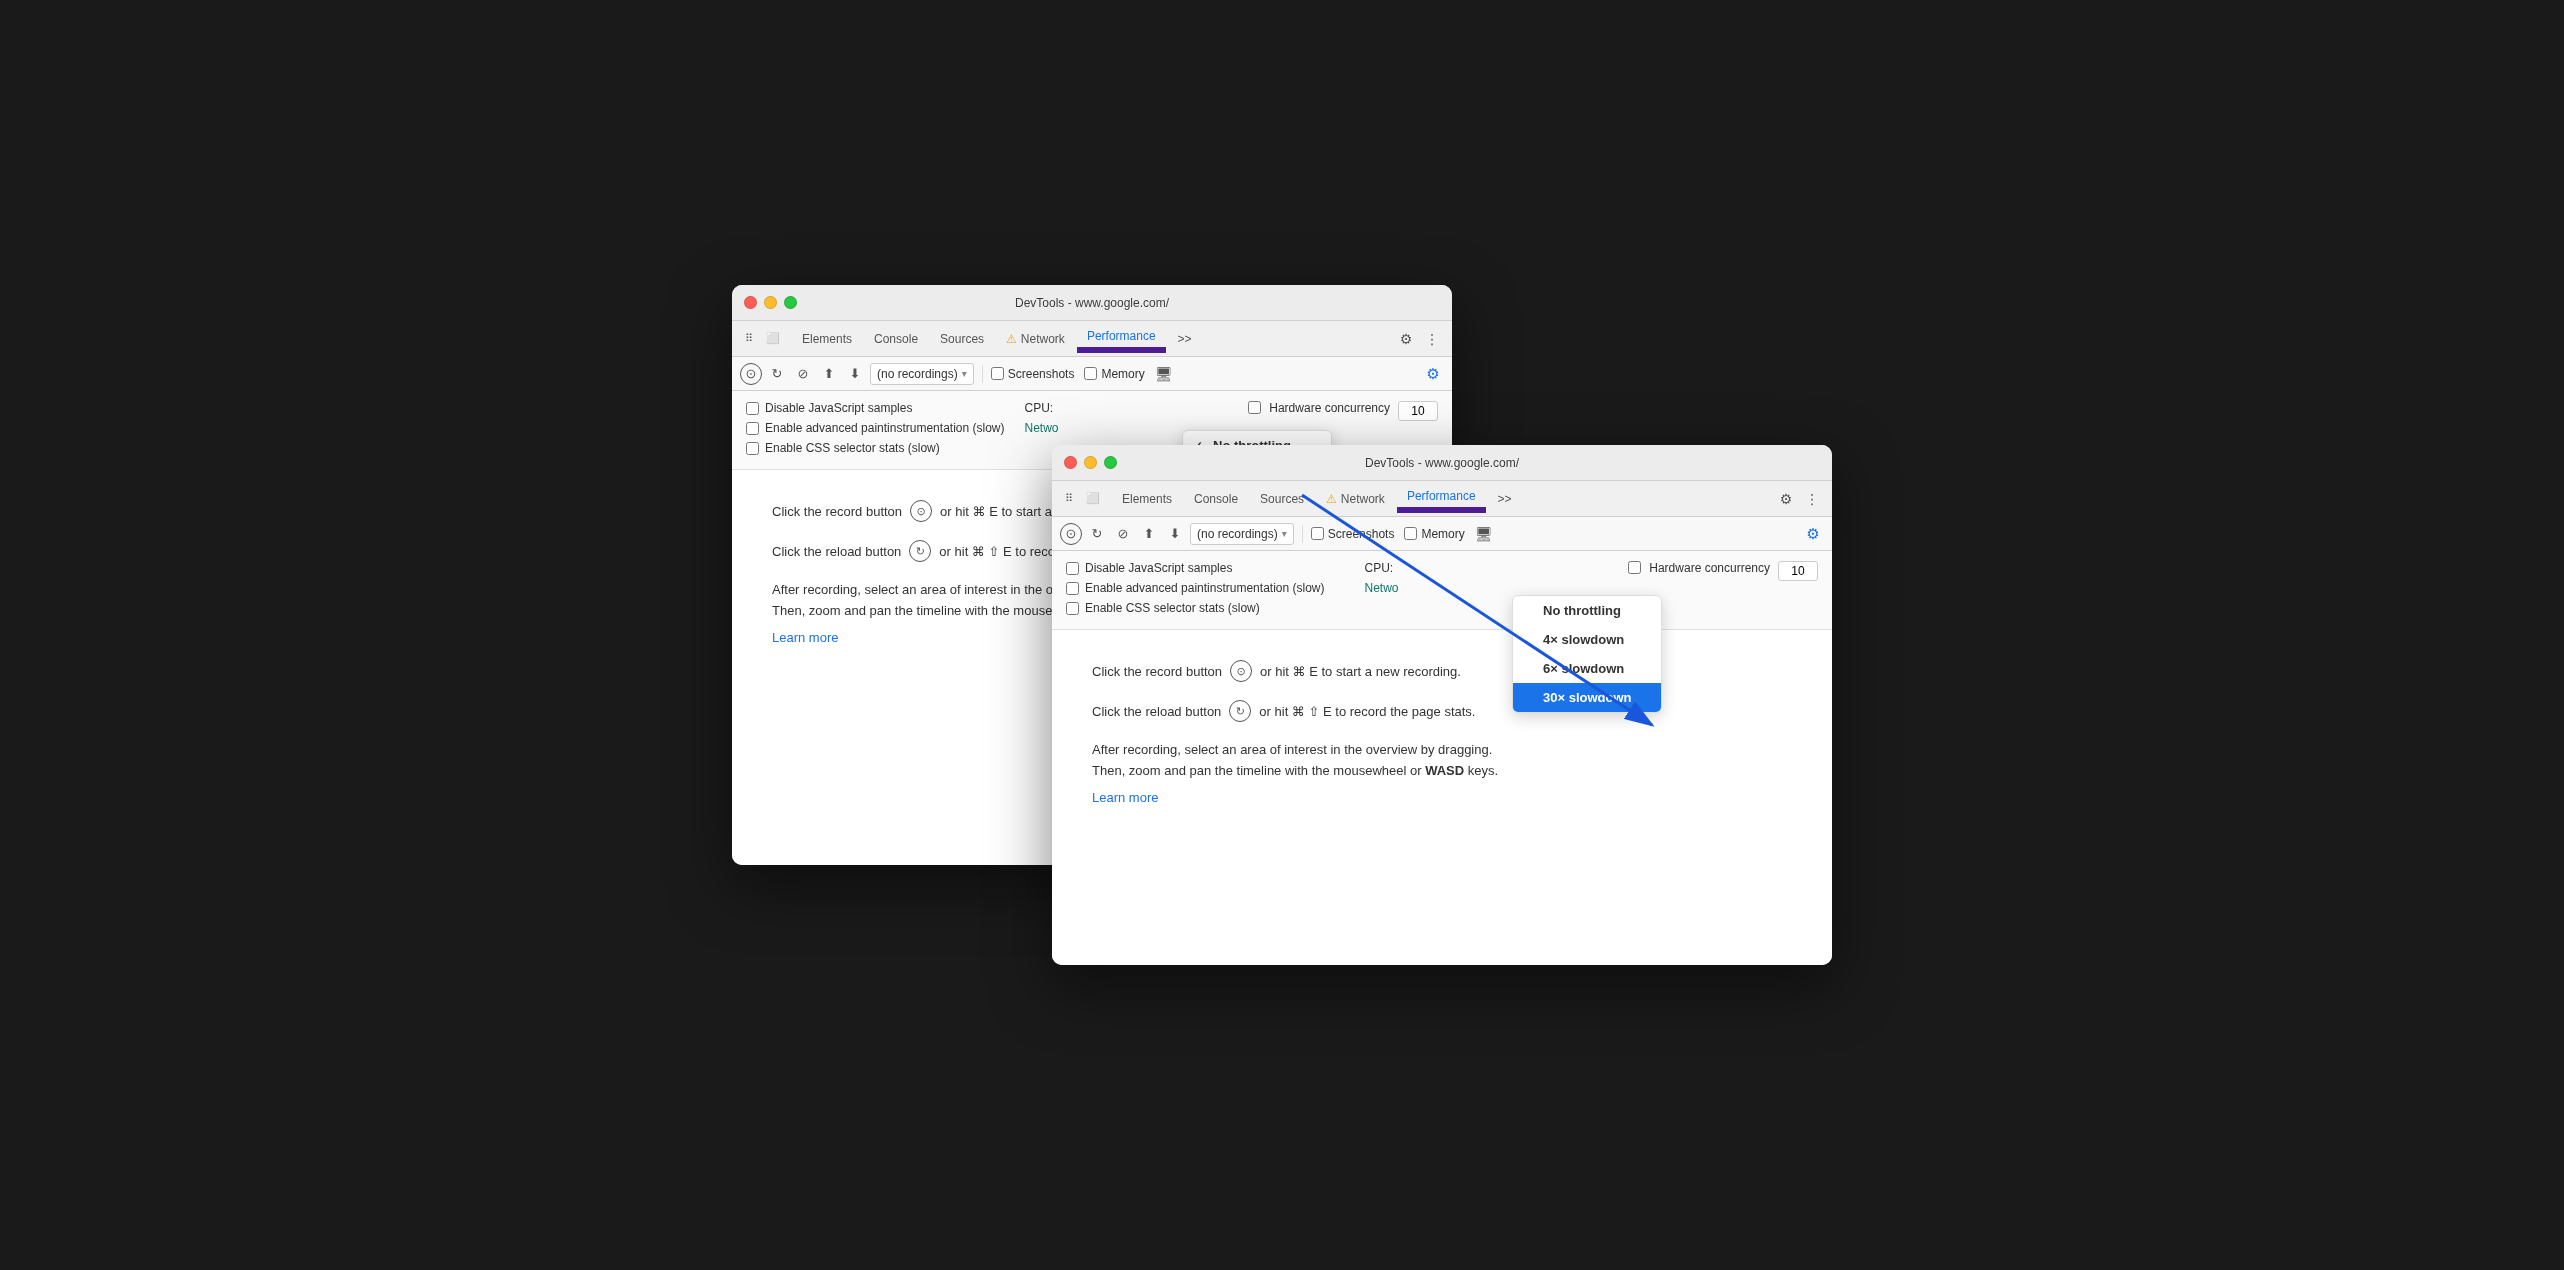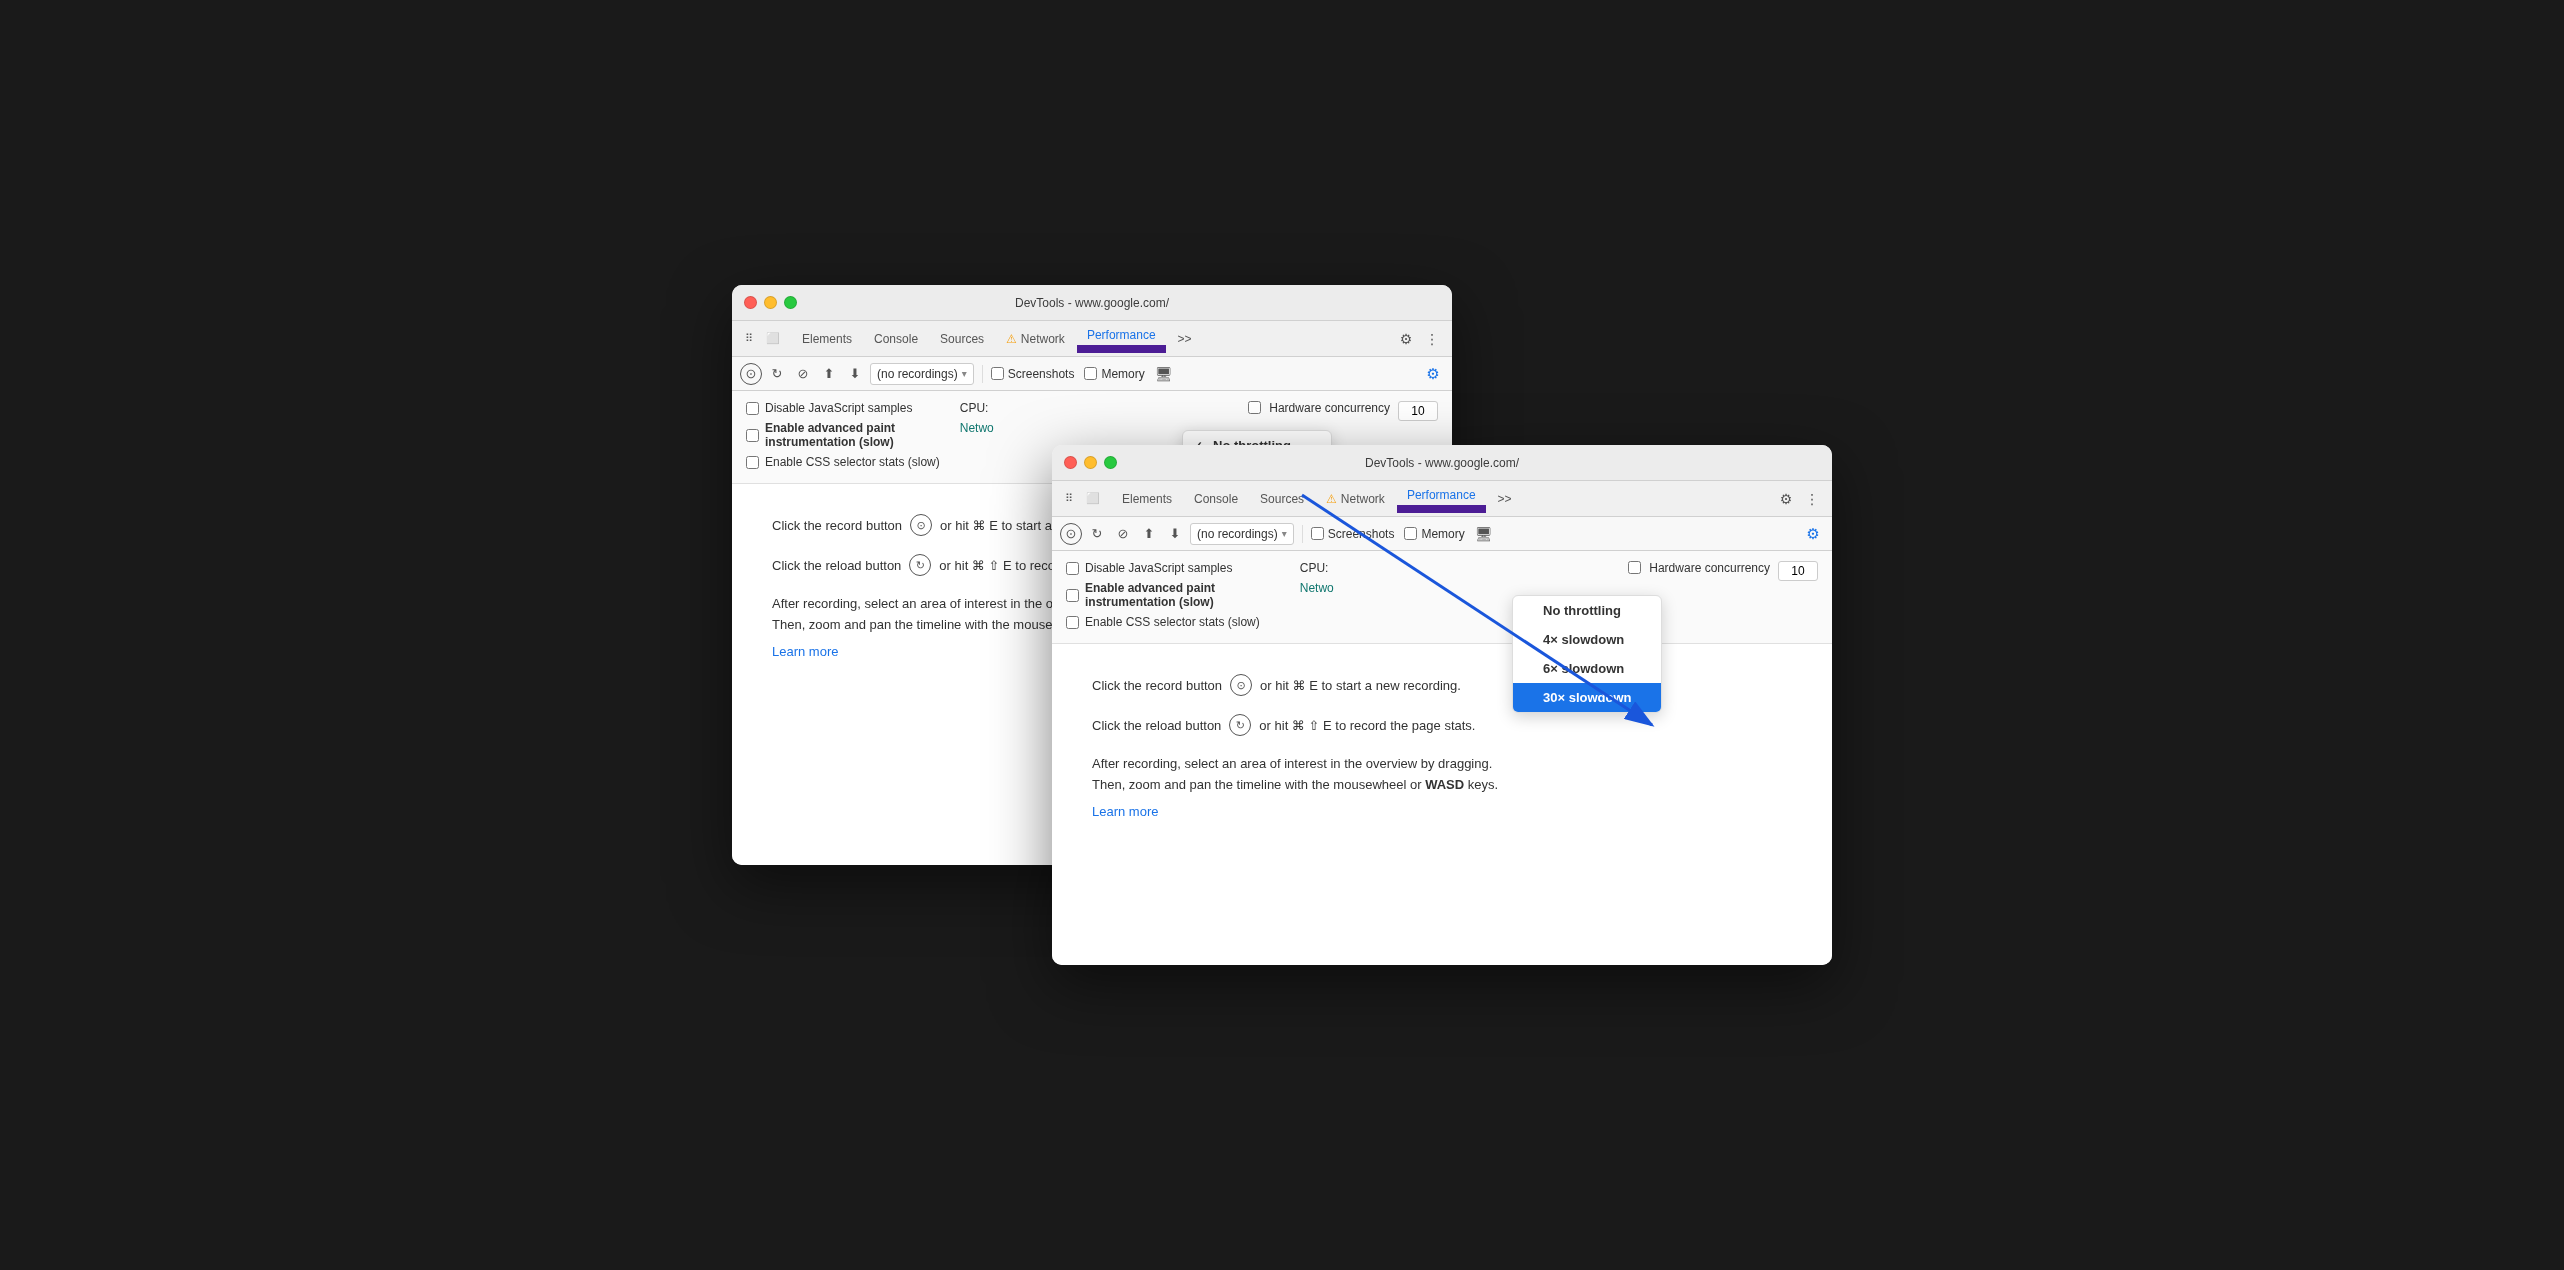--- a/index.html
+++ b/index.html
@@ -109,21 +109,21 @@
       height: 28px;
       display: flex;
       align-items: center;
       font-size: 12px;
       color: #555;
       cursor: pointer;
       border-radius: 4px;
     }
     .tab.active {
       color: #1a73e8;
-      border-bottom: 8px solid #4c1d95;
+      border-bottom: 6px solid #4c1d95;
       border-radius: 0;
     }
     .tab.warning {
       color: #555;
     }
     .tab-warning-icon {
       color: #f59e0b;
       margin-right: 4px;
       font-size: 12px;
     }
@@ -230,22 +230,21 @@
     .settings-item {
       display: flex;
       align-items: center;
       gap: 6px;
       font-size: 12px;
       color: #333;
     }
     .settings-item input[type="checkbox"] { margin: 0; }
     .settings-label-group {
       display: flex;
-      flex-direction: column;
-      font-weight: bold;
+      flex-direction: row;
     }
     .cpu-row {
       display: flex;
       align-items: center;
       gap: 6px;
       font-size: 12px;
       color: #333;
     }
     .cpu-label { font-weight: 500; }
     .network-row {

